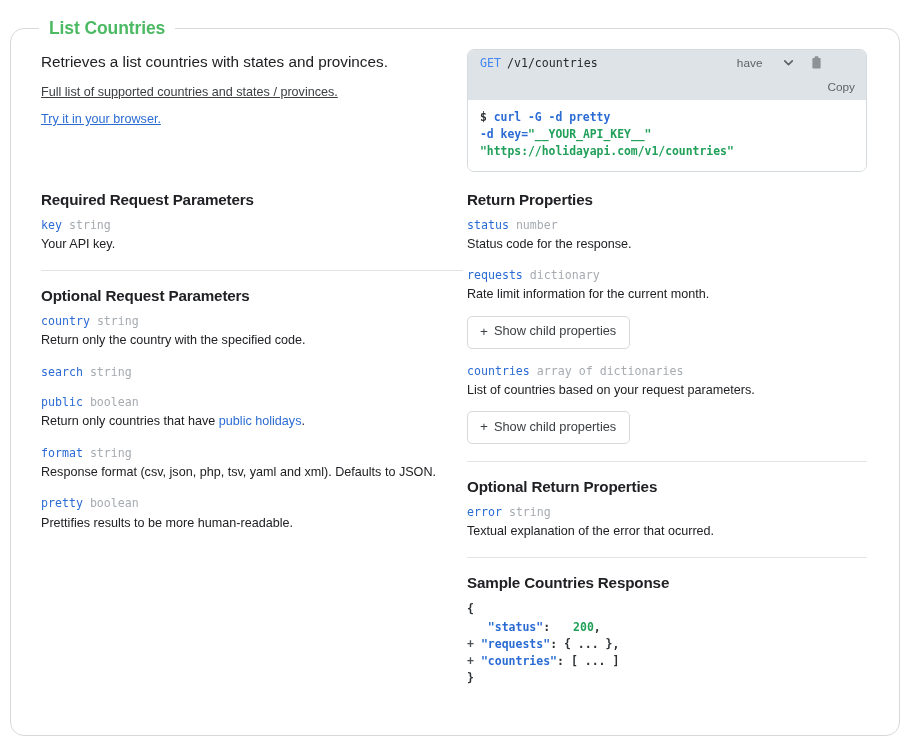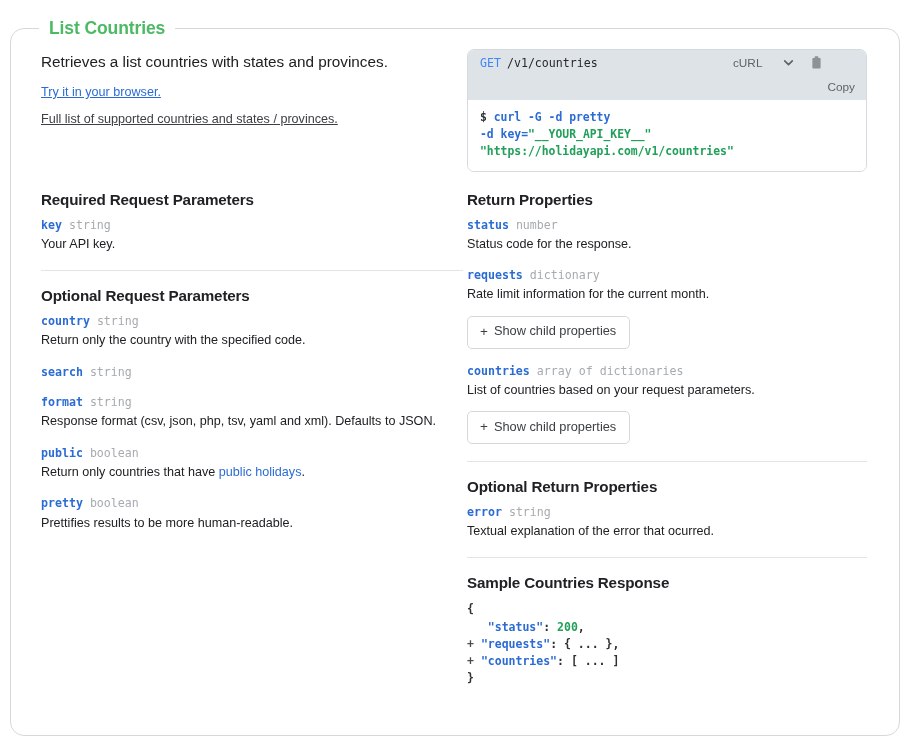--- a/index.html
+++ b/index.html
@@ -135,21 +135,21 @@
   }
 
   .prop { margin-bottom: 15px; }
   .prop:last-child { margin-bottom: 0; }
   .prop-head {
     font-family: "DejaVu Sans Mono", monospace;
     font-size: 11.6px;
     line-height: 1.3;
     margin-bottom: 3px;
   }
-  .prop-name { color: #2b6cd4; font-weight: bold; }
+  .prop-name { color: #2b6cd4; font-weight: normal; }
   .prop-type { color: #a6abb0; margin-left: 7px; }
   .prop-desc {
     font-size: 12.6px;
     color: #202124;
     line-height: 1.4;
   }
   .inline-link { color: #2b6cd4; text-decoration: none; cursor: pointer; }
 
   .hr {
     border: 0;
@@ -176,49 +176,49 @@
   .json-block {
     font-family: "DejaVu Sans Mono", monospace;
     font-size: 11.5px;
     font-weight: bold;
     line-height: 1.49;
     color: #2d3134;
     white-space: pre;
     margin-top: 7px;
   }
   .j-key   { color: #2b6cd4; }
-  .j-num   { color: #21a05a; }
+  .j-num   { color: #21a05a; margin-left: 16px; }
   .j-punct { color: #2d3134; }
   .j-plus  { color: #4b5055; }
 </style>
 </head>
 <body>
 
 <div class="page">
   <fieldset class="card">
     <legend class="card-legend">List Countries</legend>
 
     <div class="card-inner">
 
       <div class="top-row">
 
         <div class="desc-col">
           <div class="desc-title">Retrieves a list countries with states and provinces.</div>
+          <a class="desc-link dark">Full list of supported countries and states / provinces.</a>
           <a class="desc-link blue">Try it in your browser.</a>
-          <a class="desc-link dark">Full list of supported countries and states / provinces.</a>
         </div>
 
         <div class="code-col">
           <div class="code-card">
 
             <div class="code-head">
               <span class="code-method">GET</span>
               <span class="code-path">/v1/countries</span>
               <span class="code-head-spacer"></span>
-              <span class="lang-label">cURL</span>
+              <span class="lang-label">have</span>
               <span class="chev">
                 <svg width="13" height="13" viewBox="0 0 24 24" fill="none" stroke="#5f6368" stroke-width="3" stroke-linecap="round" stroke-linejoin="round">
                   <polyline points="5,9 12,16 19,9"></polyline>
                 </svg>
               </span>
               <span class="clip">
                 <svg width="11" height="13" viewBox="0 0 24 28" fill="#8d9296">
                   <rect x="3" y="4" width="18" height="23" rx="2"></rect>
                   <rect x="8" y="0.5" width="8" height="5" rx="1.2"></rect>
                 </svg>
@@ -259,30 +259,30 @@
           </div>
 
           <div class="prop">
             <div class="prop-head">
               <span class="prop-name">search</span><span class="prop-type">string</span>
             </div>
           </div>
 
           <div class="prop">
             <div class="prop-head">
+              <span class="prop-name">public</span><span class="prop-type">boolean</span>
+            </div>
+            <div class="prop-desc"><span>Return only countries that have </span><a class="inline-link">public holidays</a><span>.</span></div>
+          </div>
+
+          <div class="prop">
+            <div class="prop-head">
               <span class="prop-name">format</span><span class="prop-type">string</span>
             </div>
             <div class="prop-desc">Response format (csv, json, php, tsv, yaml and xml). Defaults to JSON.</div>
-          </div>
-
-          <div class="prop">
-            <div class="prop-head">
-              <span class="prop-name">public</span><span class="prop-type">boolean</span>
-            </div>
-            <div class="prop-desc"><span>Return only countries that have </span><a class="inline-link">public holidays</a><span>.</span></div>
           </div>
 
           <div class="prop">
             <div class="prop-head">
               <span class="prop-name">pretty</span><span class="prop-type">boolean</span>
             </div>
             <div class="prop-desc">Prettifies results to be more human-readable.</div>
           </div>
 
         </div>

